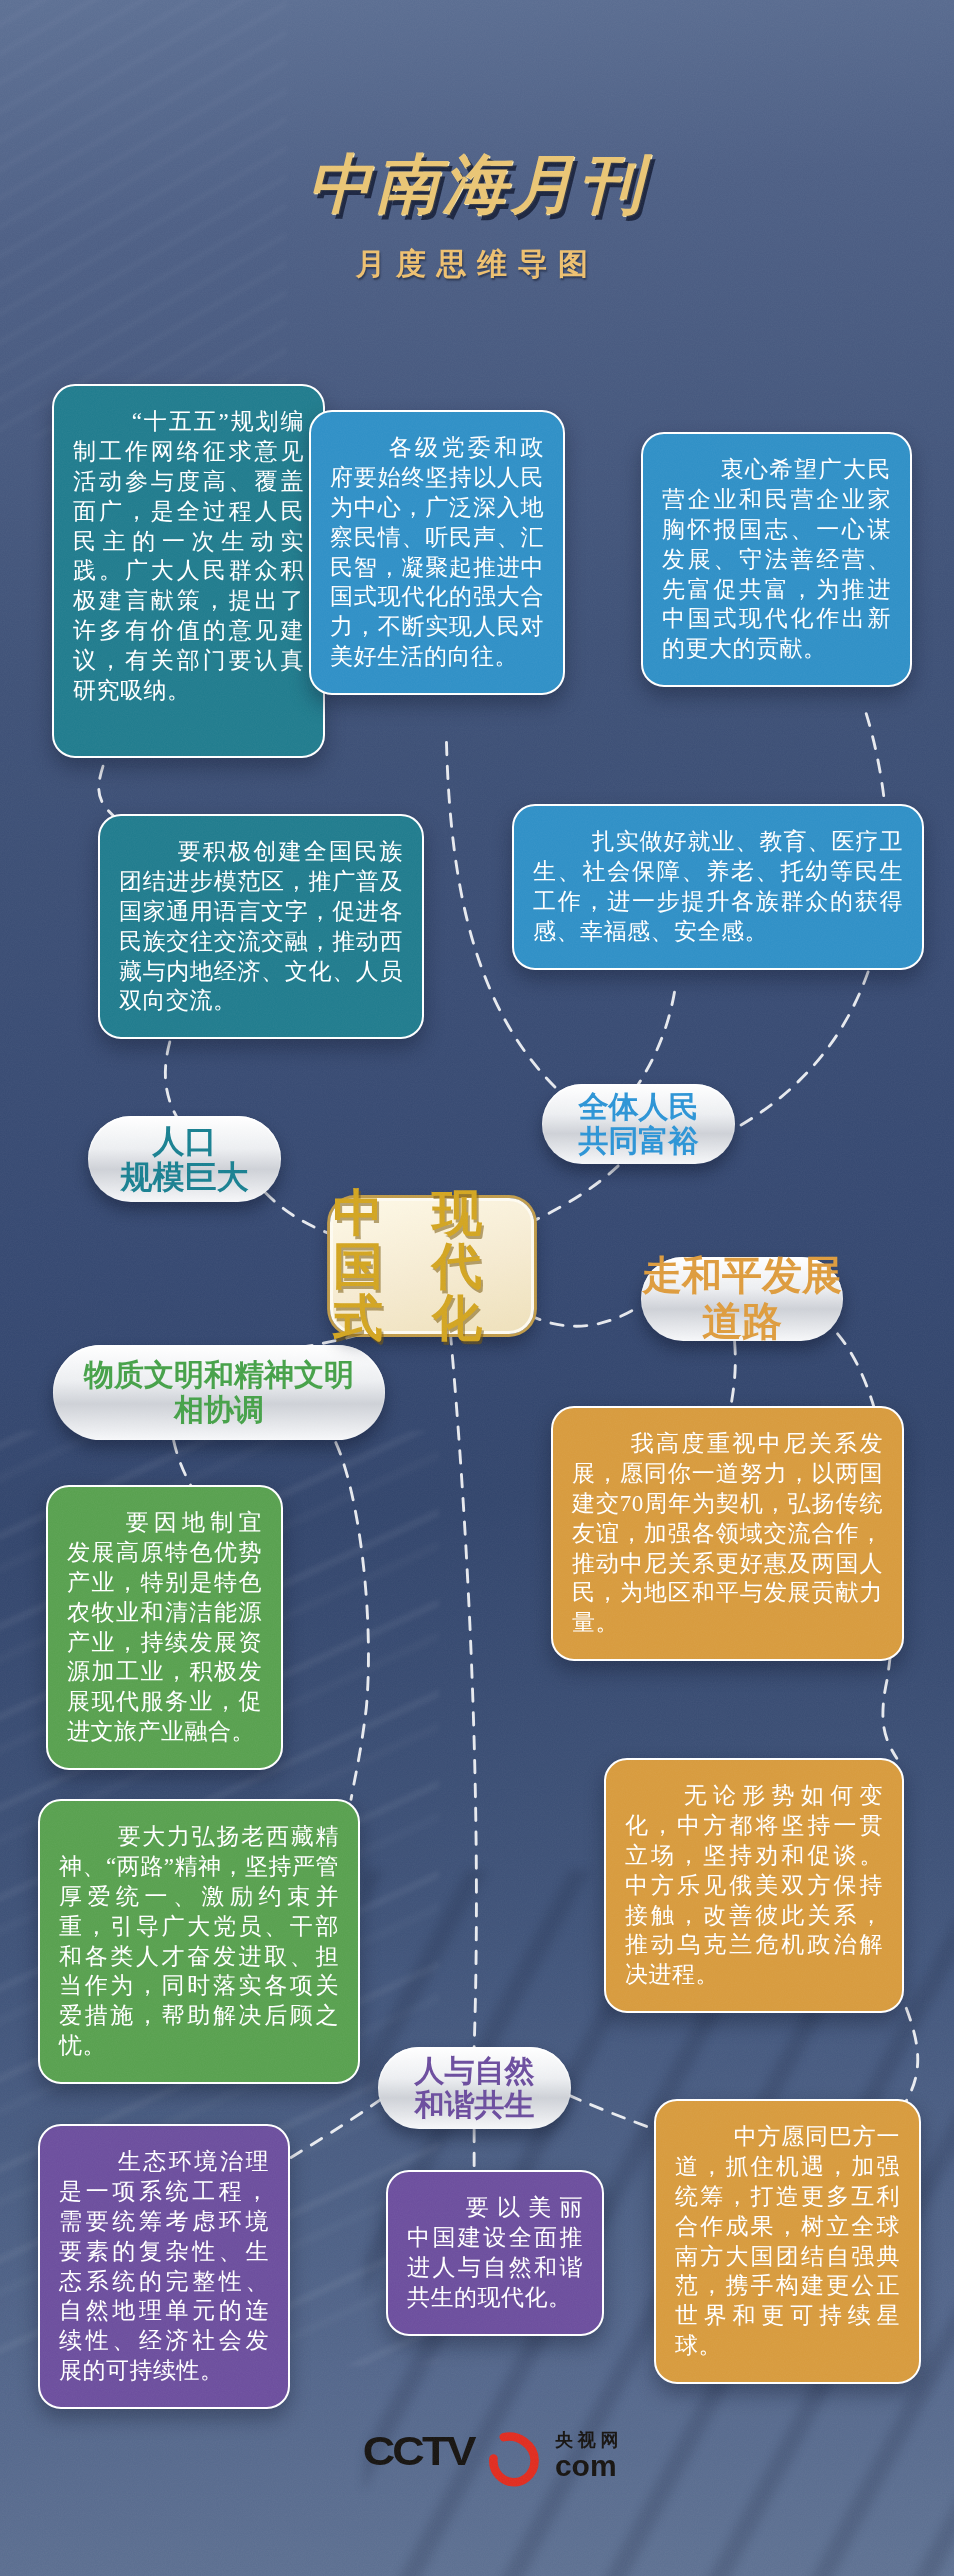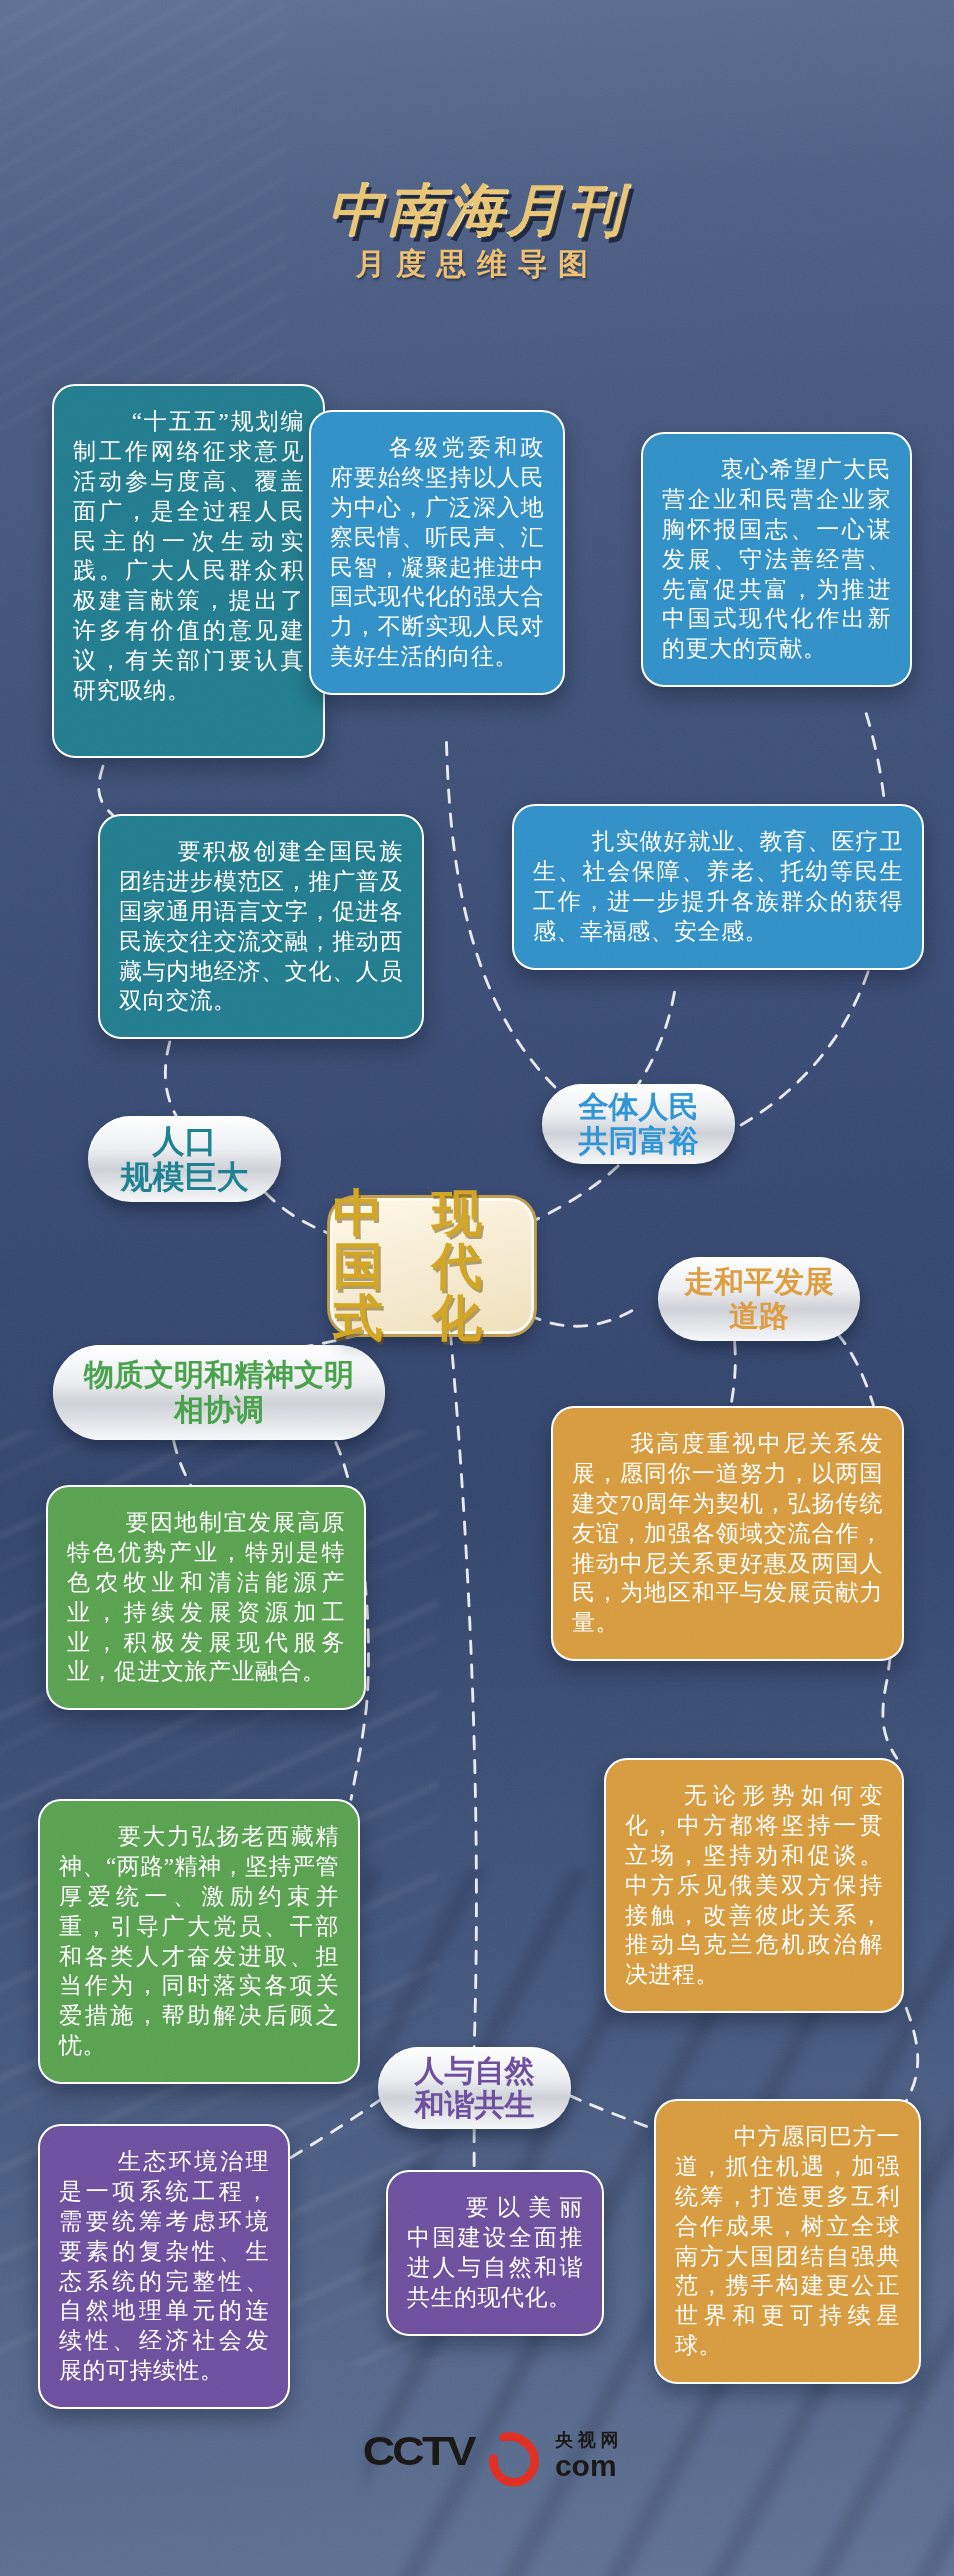--- a/index.html
+++ b/index.html
@@ -13,55 +13,55 @@
     background:repeating-linear-gradient(155deg,rgba(255,255,255,.12) 0 7.6px,rgba(255,255,255,0) 7.6px 29px,rgba(255,255,255,.06) 29px 38px,rgba(255,255,255,0) 38px 82px);}
   .streaks-tl{position:absolute;left:-114px;top:-57px;width:401px;height:496px;z-index:0;opacity:.28;filter:blur(1.9px);
     background:repeating-linear-gradient(150deg,rgba(255,255,255,.10) 0 5.7px,rgba(255,255,255,0) 5.7px 25px);}
   .folds-br{position:absolute;right:-134px;bottom:-76px;width:725px;height:782px;z-index:0;opacity:.5;filter:blur(4.8px);
     background:repeating-linear-gradient(118deg,rgba(10,18,40,.30) 0 19px,rgba(10,18,40,0) 19px 91px);}
   .connectors{position:absolute;inset:0;z-index:1;}
   .connectors path{fill:none;stroke:#fff;stroke-width:3;stroke-dasharray:13 12;stroke-linecap:round;opacity:.88;}
 
   .page-title{position:absolute;top:141px;left:0;width:100%;text-align:center;z-index:2;
     font-family:Liberation Mono, monospace;font-weight:bold;font-style:italic;
-    font-size:56px;letter-spacing:3.8px;color:#e9c473;
-    text-shadow:3.8px 4.8px 0 rgba(18,26,50,.85),1px 1px 0 #f8e7b0;margin-top:32px;}
+    font-size:64px;letter-spacing:3.8px;color:#e9c473;
+    text-shadow:3.8px 4.8px 0 rgba(18,26,50,.85),1px 1px 0 #f8e7b0;}
   .page-subtitle{position:absolute;top:244px;left:0;width:100%;text-align:center;z-index:2;
     font-weight:bold;font-size:30px;letter-spacing:10.5px;color:#edbf6e;text-shadow:1px 1.9px 1.9px rgba(18,26,50,.6);}
 
   .quote{position:absolute;z-index:2;border:2.9px solid #fff;border-radius:23px;color:#fff;
     padding:21px 19px;box-shadow:0 9.5px 19px rgba(8,15,35,.35);box-sizing:border-box;}
   .quote p{margin:0;font-size:23px;line-height:1.3;letter-spacing:0.5px;text-align:justify;text-indent:2.55em;}
   .teal{background:#1f7b8d;}
   .blue{background:#2e8fc6;}
   .orange{background:#d79a3c;}
   .green{background:#57a04e;}
   .purple{background:#6b4d9d;}
 
   #q-plan{left:52px;top:384px;width:273px;min-height:374px;}
   #q-party{left:309px;top:410px;width:256px;}
   #q-private{left:641px;top:432px;width:271px;}
   #q-ethnic{left:98px;top:814px;width:326px;}
   #q-livelihood{left:480px;top:804px;width:412px;margin-left:32px;}
   #q-nepal{left:551px;top:1406px;width:353px;}
-  #q-plateau{left:46px;top:1485px;width:320px;}
+  #q-plateau{left:46px;top:1485px;width:237px;}
   #q-tibet{left:38px;top:1799px;width:322px;}
   #q-ukraine{left:604px;top:1758px;width:300px;}
   #q-ecology{left:38px;top:2124px;width:252px;}
   #q-beautiful{left:386px;top:2170px;width:218px;}
   #q-pakistan{left:654px;top:2099px;width:267px;}
 
   .pill{position:absolute;z-index:2;border-radius:953px;
     background:linear-gradient(180deg,#ffffff 0%,#eceef1 38%,#cdd0d6 62%,#f6f7f9 100%);
     box-shadow:0 8.6px 15.3px rgba(8,15,35,.42),inset 0 1.9px 1.9px rgba(255,255,255,.9);
     display:flex;flex-direction:column;align-items:center;justify-content:center;
     font-family:"Liberation Sans","DejaVu Sans",sans-serif;font-weight:bold;text-align:center;line-height:1.14;}
   #p-pop{left:88px;top:1116px;width:193px;height:86px;font-size:32px;color:#177f90;}
   #p-common{left:542px;top:1084px;width:193px;height:80px;font-size:30px;color:#2a93d5;}
-  #p-peace{left:658px;top:1257px;width:202px;height:84px;font-size:30px;color:#dd9b3c;}
+  #p-peace{left:641px;top:1257px;width:202px;height:84px;font-size:40px;color:#dd9b3c;}
   #p-civ{left:53px;top:1345px;width:332px;height:95px;font-size:30px;color:#44a047;}
   #p-nature{left:378px;top:2047px;width:193px;height:82px;font-size:30px;color:#6a4b9d;}
 
   .center-node{position:absolute;left:330px;top:1198px;width:198px;height:130px;z-index:3;
     border-radius:25px;border:3.8px solid #fdfaf0;
     background:linear-gradient(165deg,#fdf8e6 0%,#f5ead0 55%,#eee0ba 100%);
     box-shadow:0 0 0 2.9px #bf9a48,0 9.5px 17px rgba(8,15,35,.45);
     display:flex;flex-direction:row;align-items:center;justify-content:center;
     font-family:"Liberation Sans","DejaVu Sans",sans-serif;font-weight:bold;
     font-size:50px;line-height:1.05;color:#d2a41f;text-shadow:1.9px 2.9px 0 rgba(120,88,10,.55);}

